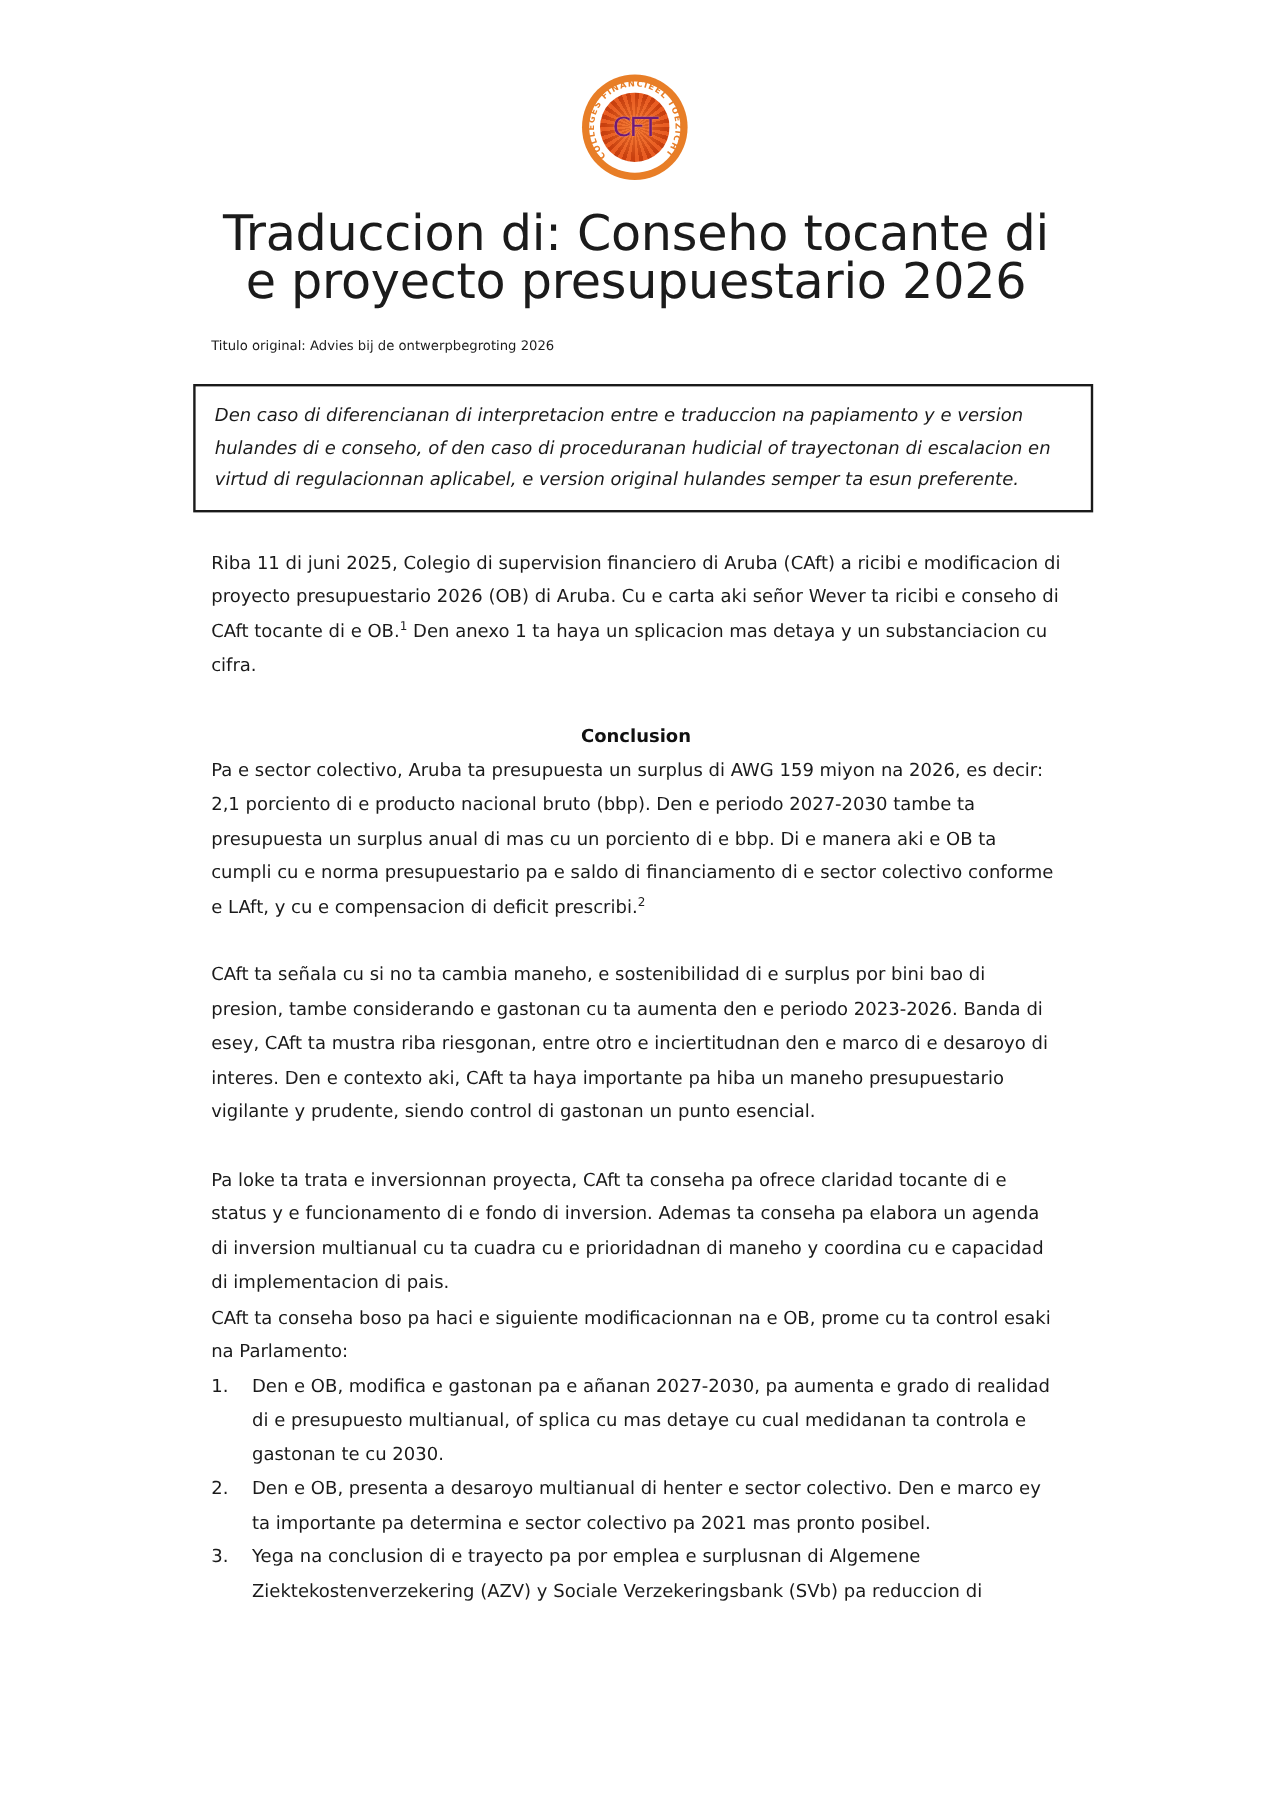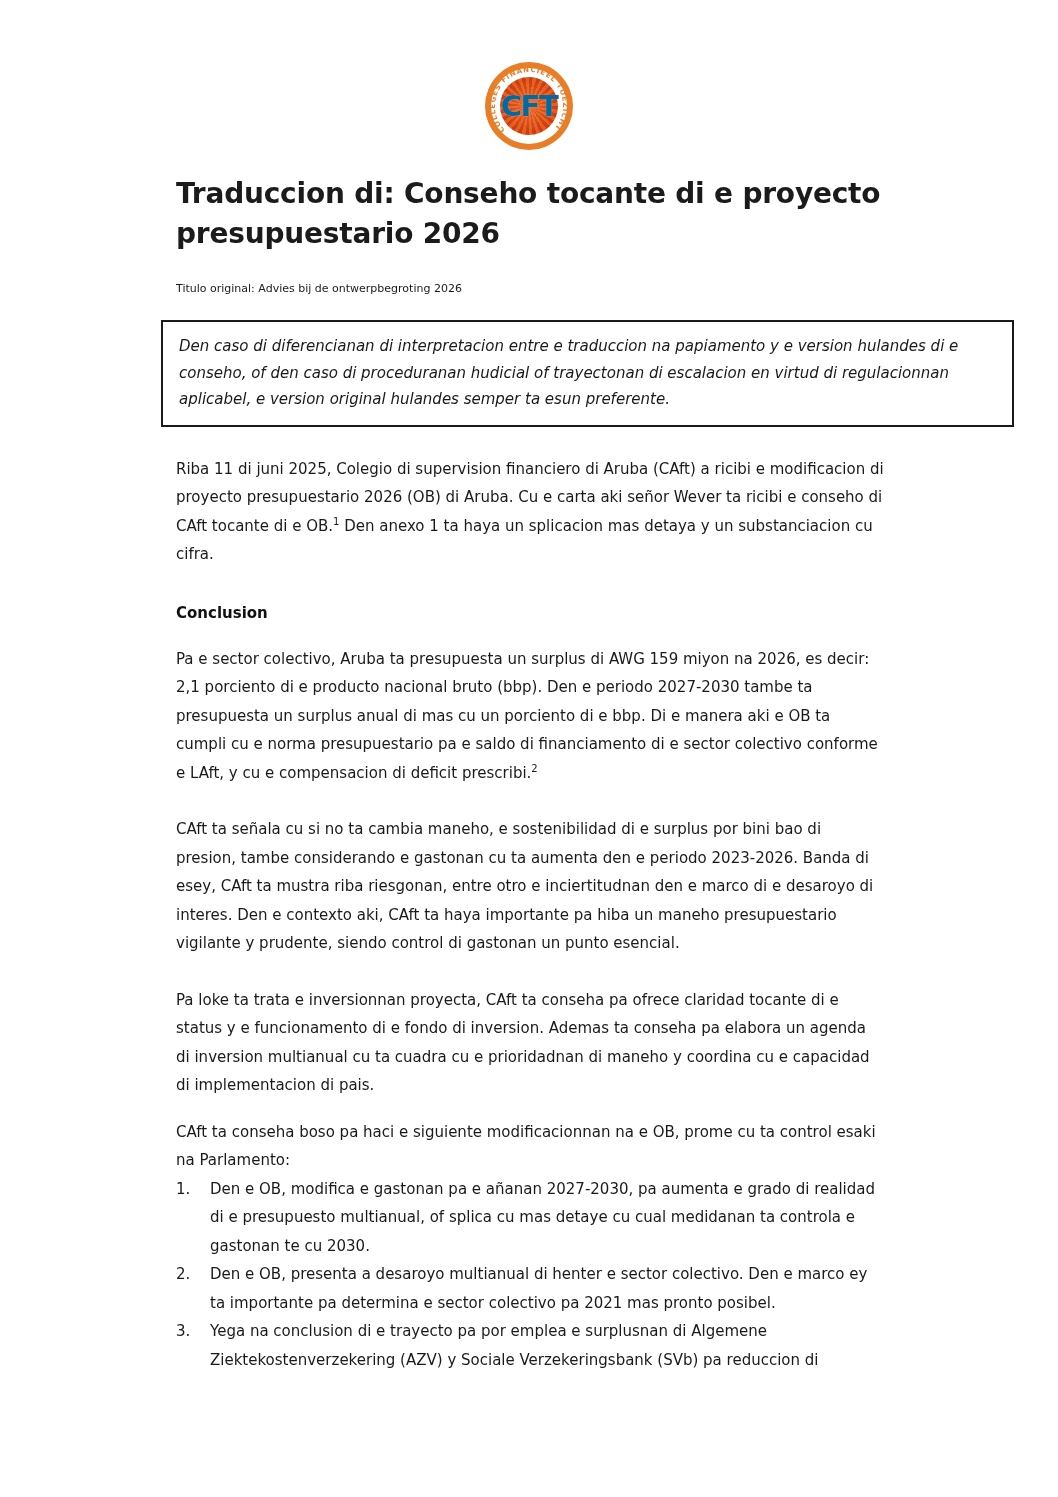--- a/index.html
+++ b/index.html
@@ -52,66 +52,68 @@
   .ring-svg text {
     fill: #e87e27;
     font-family: "DejaVu Sans", sans-serif;
     font-size: 7px;
     font-weight: bold;
     letter-spacing: 1px;
   }
   .logo-cft {
     position: absolute; inset: 0;
     display: flex; align-items: center; justify-content: center;
-    color: #0369a1;
-    font-size: 29px;
-    font-weight: bold;
+    color: #701a75;
+    font-size: 22px;
+    font-weight: normal;
     letter-spacing: -1.5px;
     font-family: "DejaVu Sans", sans-serif;
     text-shadow: 0 0 1px rgba(255,255,255,0.6);
   }
 
   
   .content {
     margin: 0 174px 0 176px; 
   }
   h1.doc-title {
     margin: 24px 0 0 0;
-    font-size: 28px;
+    font-size: 41px;
     line-height: 40px;
-    font-weight: 700;
+    font-weight: 400;
     letter-spacing: -0.2px;
     color: #1b1b1b;
+    text-align: center;
   }
   p.subtitle {
     margin: 26px 0 0 0;
     font-size: 11px;
     line-height: 18px;
   }
   .disclaimer-box {
     margin: 22px 0 0 -15px;
-    width: 853px;
+    width: 750px;
     border: 2px solid #1a1a1a;
     padding: 11px 18px 12px 16px;
     font-style: italic;
     font-size: 15px;
     line-height: 26.5px;
   }
   p.body-p {
     margin: 28px 0 0 0;
     font-size: 15px;
     line-height: 28.5px;
   }
-  p.tight { margin-top: 18px; }
+  p.tight { margin-top: 1px; }
   h2.section-h {
     margin: 30px 0 0 0;
     font-size: 15px;
     line-height: 28px;
     font-weight: bold;
     color: #111;
+    text-align: center;
   }
   sup.footnote {
     font-size: 10px;
     line-height: 0;
     vertical-align: super;
   }
   .num-list {
     margin: 0; padding: 0;
   }
   .num-item {

